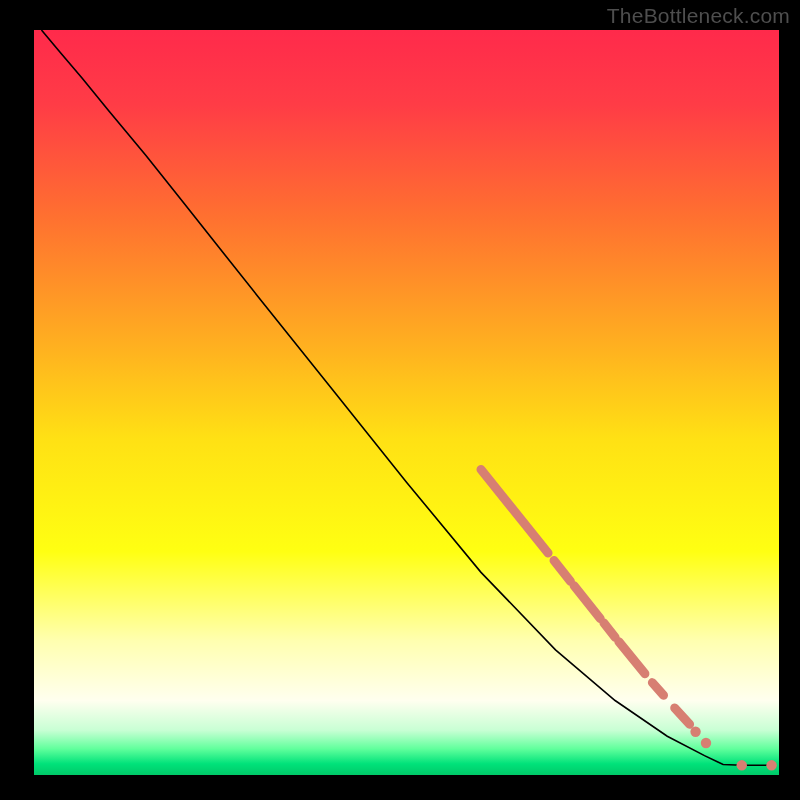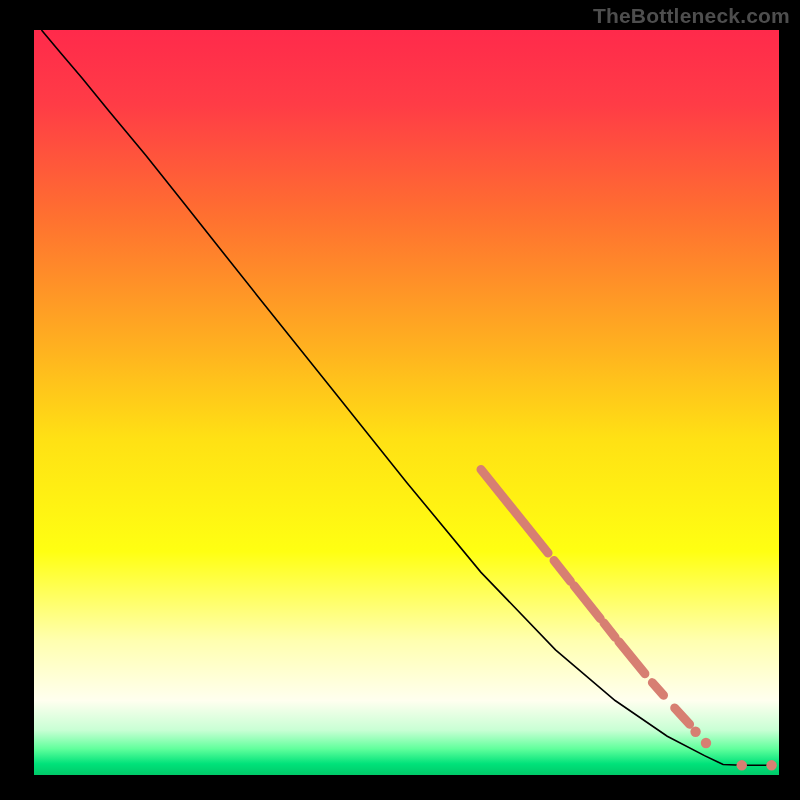--- a/index.html
+++ b/index.html
@@ -15,21 +15,21 @@
     position: relative;
     width: 800px;
     height: 800px;
   }
   .watermark {
     position: absolute;
     top: 4px;
     right: 10px;
     color: #4e4e4e;
     font-size: 21px;
-    font-weight: 700;
+    font-weight: 400;
     letter-spacing: 0.2px;
     user-select: none;
   }
   .plot-area {
     position: absolute;
     left: 34px;
     top: 30px;
     width: 745px;
     height: 745px;
   }

